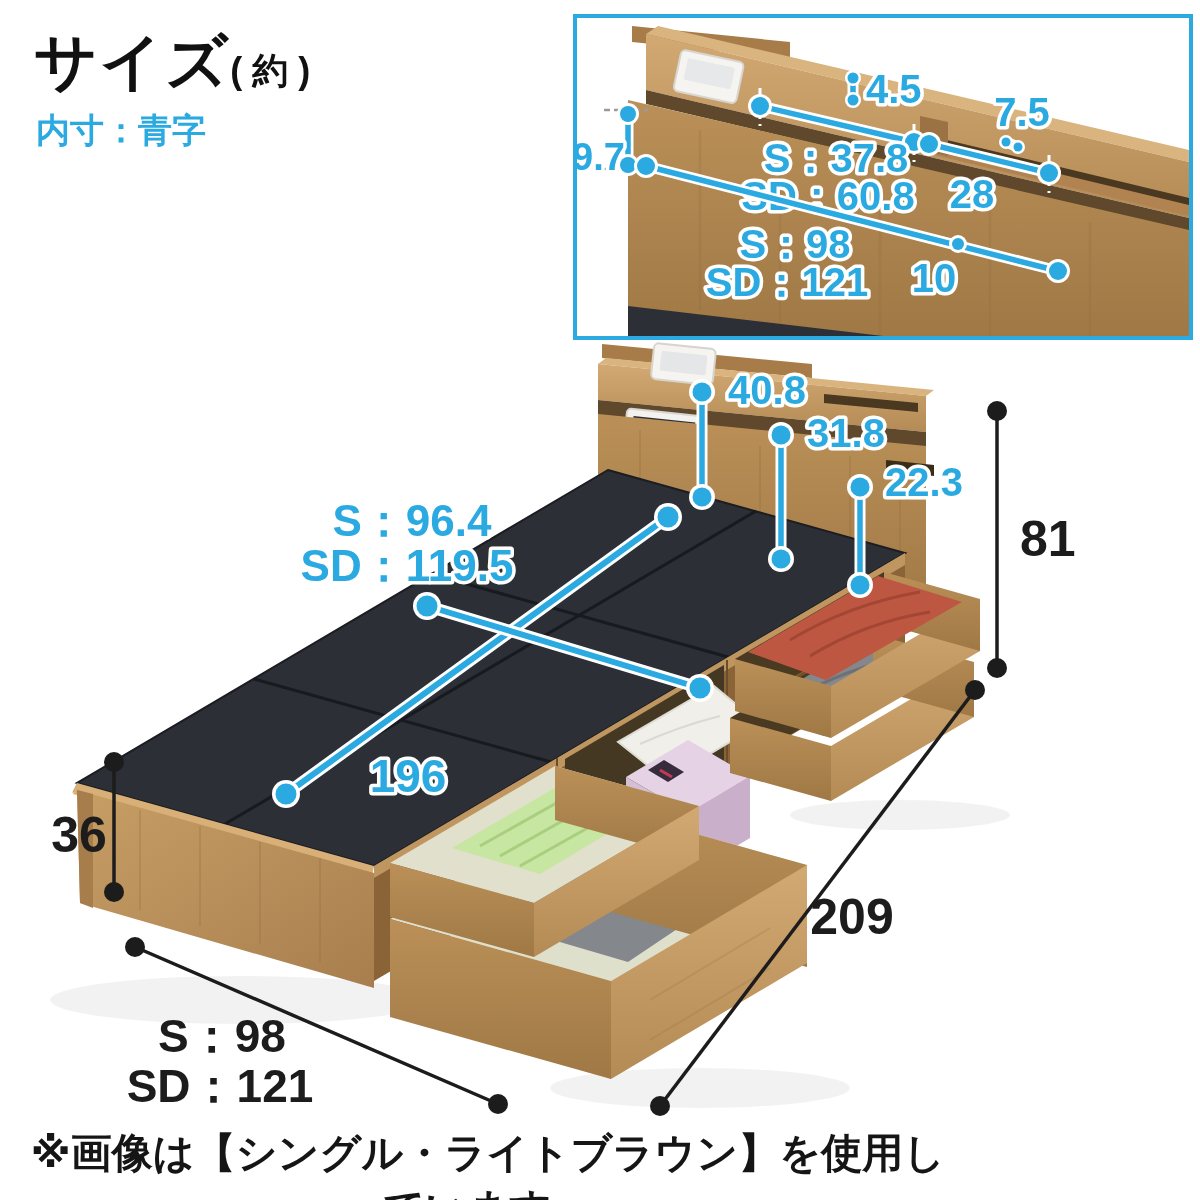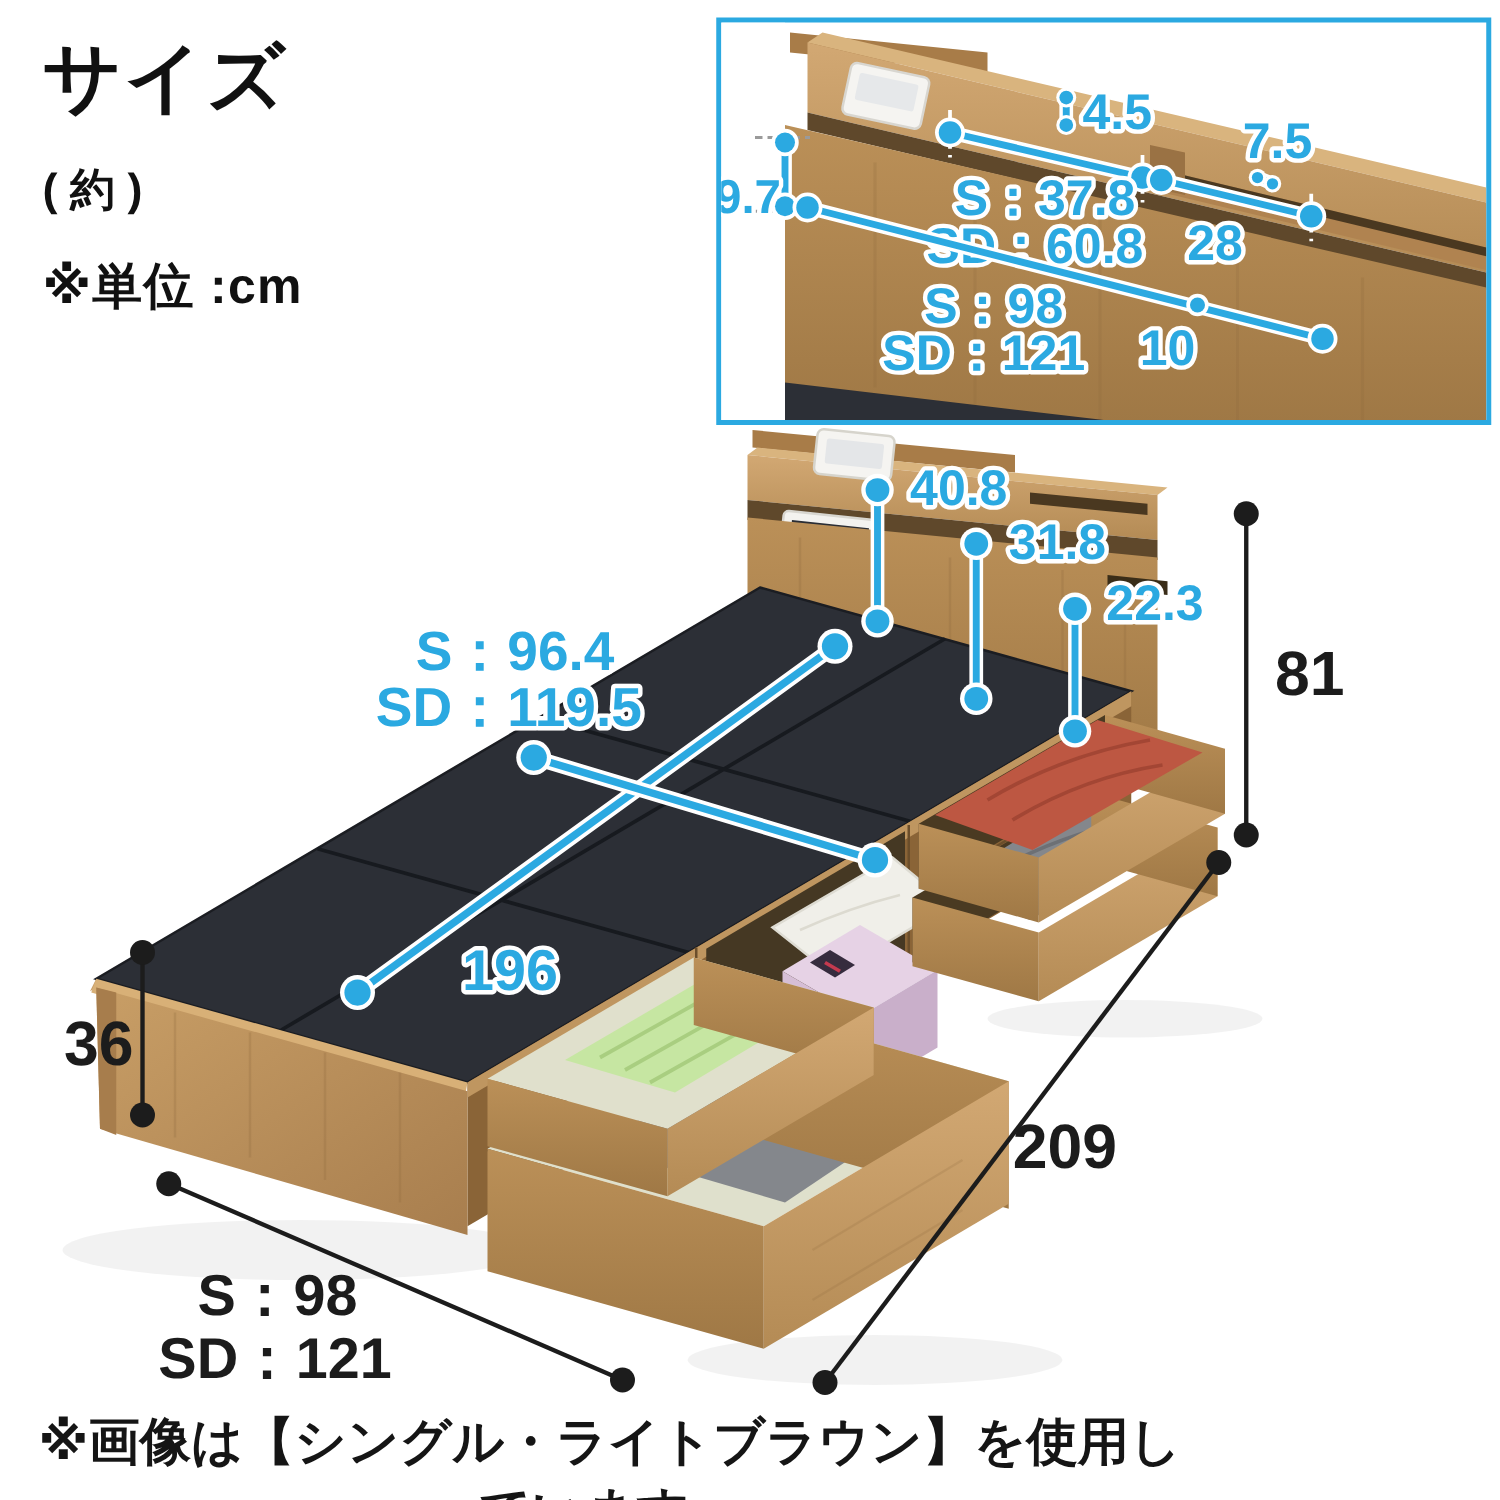--- a/index.html
+++ b/index.html
@@ -1,20 +1,20 @@
 <!DOCTYPE html>
 <html><head>
 <meta charset="utf-8">
 <style>
   html,body{margin:0;padding:0;}
   body{width:1200px;height:1200px;position:relative;background:#fff;overflow:hidden;
        font-family:"Liberation Sans","DejaVu Sans",sans-serif;}
   .abs{position:absolute;}
   
-  .title-row{left:34px;top:20px;display:flex;align-items:baseline;gap:24px;color:#111;flex-direction:column;}
+  .title-row{left:34px;top:20px;display:flex;align-items:baseline;gap:0;color:#111;}
   .title-main{font-size:62px;font-weight:bold;letter-spacing:2px;}
   .title-approx{font-size:36px;font-weight:bold;}
   .title-unit{font-size:40px;font-weight:bold;letter-spacing:1px;}
   .legend{left:36px;top:108px;font-size:34px;font-weight:bold;line-height:1.35;}
   .legend .outer{color:#111;}
   .legend .inner{color:#2BA9E1;}
   
   .footer{left:12px;top:1126px;width:952px;text-align:center;font-size:41px;
           font-weight:bold;color:#151515;letter-spacing:0px;}
   
@@ -30,23 +30,23 @@
   .lineK{stroke:#1c1c1c;stroke-width:3.5;fill:none;}
   .tick{stroke:#fff;stroke-width:3;stroke-dasharray:7 5;}
   .tickG{stroke:#9a9a9a;stroke-width:2.5;stroke-dasharray:6 4;}
 </style>
 </head>
 <body>
 
 <div class="abs title-row">
   <span class="title-main">サイズ</span>
   <span class="title-approx">( 約 )</span>
-  <span class="title-unit">※単位 :cm</span>
 </div>
 <div class="abs legend">
+  <div class="inner">内寸：青字</div>
 </div>
 
 <svg class="abs" style="left:0;top:0" width="1200" height="1200" viewBox="0 0 1200 1200">
   <defs>
     <linearGradient id="woodLight" x1="0" y1="0" x2="0" y2="1">
       <stop offset="0" stop-color="#d2a873"></stop>
         <stop offset="1" stop-color="#b48b55"></stop>
     </linearGradient>
     <linearGradient id="woodMid" x1="0" y1="0" x2="0" y2="1">
       <stop offset="0" stop-color="#bb9058"></stop>

